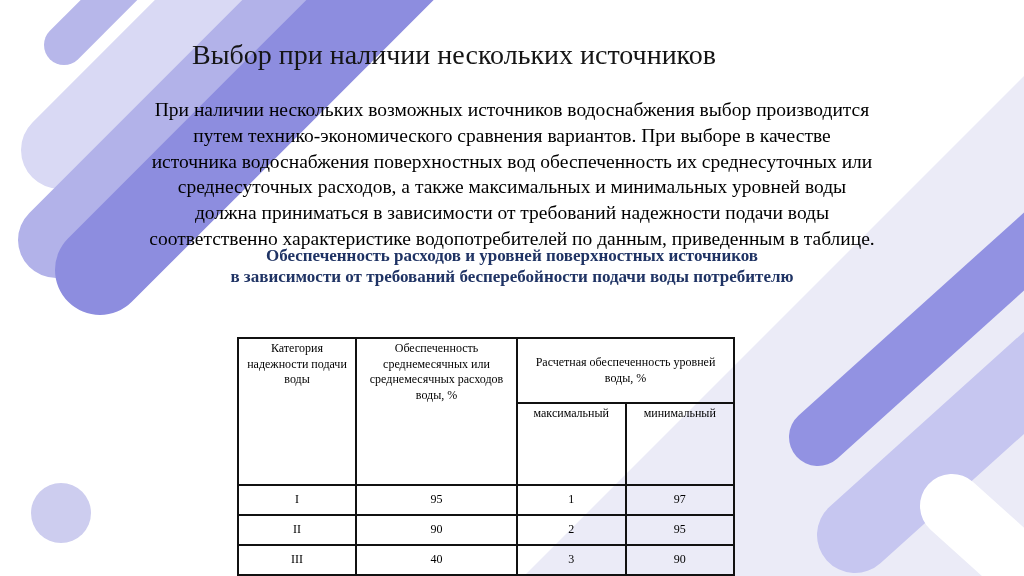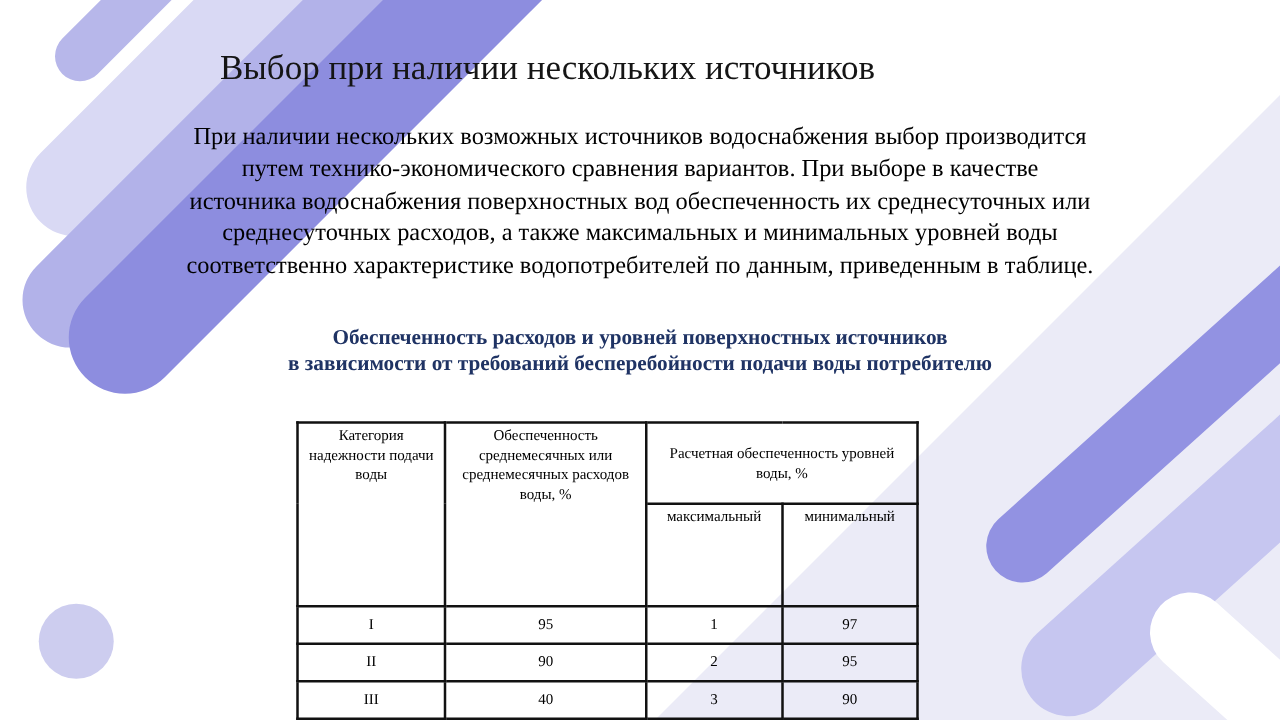--- a/index.html
+++ b/index.html
@@ -23,29 +23,29 @@
   .s5{left:789px;top:408px;width:420px;height:58px;background:#9292e2;
       transform:rotate(-42deg);transform-origin:29px 29px;}
   .s6{left:817px;top:497px;width:420px;height:76px;background:#c6c6f0;
       transform:rotate(-42deg);transform-origin:38px 38px;}
   .s7{left:920px;top:474px;width:320px;height:64px;background:#ffffff;
       transform:rotate(42deg);transform-origin:32px 32px;}
   .dot{left:31px;top:483px;width:60px;height:60px;border-radius:50%;background:#cdcdef;}
   
   .content{position:relative;z-index:1;}
   .title{
-    position:absolute;left:0;top:38px;width:876px;text-align:center;
+    position:absolute;left:16px;top:38px;width:876px;text-align:center;
     font-size:28px;line-height:34px;color:#151515;
   }
   .paragraph{
     position:absolute;left:92px;top:97px;width:840px;text-align:center;
     font-size:19.5px;line-height:25.8px;color:#000000;
   }
   .tcaption{
-    position:absolute;left:92px;top:259px;width:840px;text-align:center;
+    position:absolute;left:92px;top:245px;width:840px;text-align:center;
     font-size:17px;line-height:21px;font-weight:bold;color:#1f3364;
   }
   .tablewrap{position:absolute;left:237px;top:337px;}
   table.src{
     border-collapse:collapse;table-layout:fixed;width:498px;
     font-size:12px;line-height:1.3;background:transparent;
   }
   table.src td{
     border:2px solid #111;text-align:center;padding:2px 5px;background:transparent;
   }
@@ -71,20 +71,21 @@
   <div class="bg dot"></div>
 
   <div class="content">
     <div class="title">Выбор при наличии нескольких источников</div>
 
     <div class="paragraph">
       <div>При наличии нескольких возможных источников водоснабжения выбор производится</div>
       <div>путем технико-экономического сравнения вариантов. При выборе в качестве</div>
       <div>источника водоснабжения поверхностных вод обеспеченность их среднесуточных или</div>
       <div>среднесуточных расходов, а также максимальных и минимальных уровней воды</div>
+      <div>должна приниматься в зависимости от требований надежности подачи воды</div>
       <div>соответственно характеристике водопотребителей по данным, приведенным в таблице.</div>
     </div>
 
     <div class="tcaption">
       <div>Обеспеченность расходов и уровней поверхностных источников</div>
       <div>в зависимости от требований бесперебойности подачи воды потребителю</div>
     </div>
 
     <div class="tablewrap">
       <table class="src">

